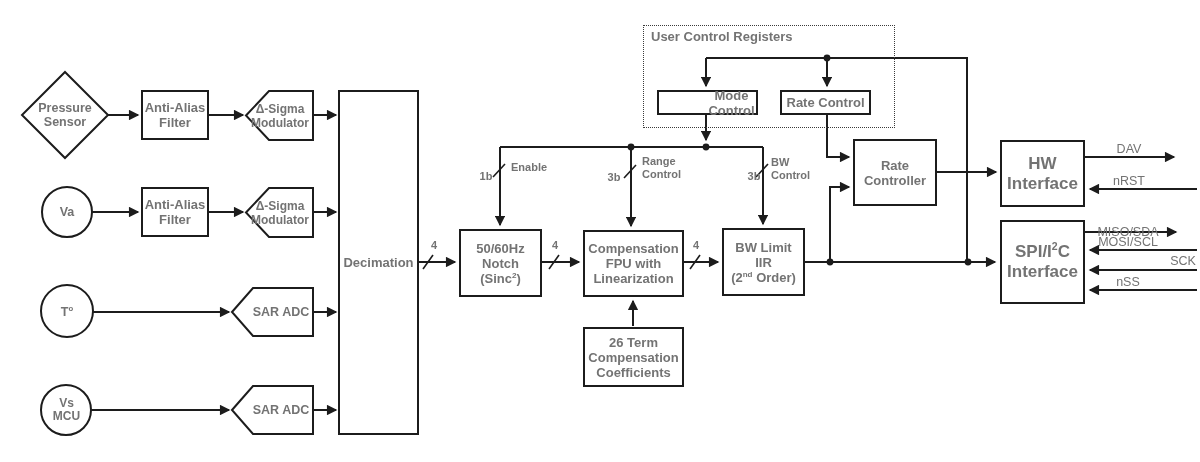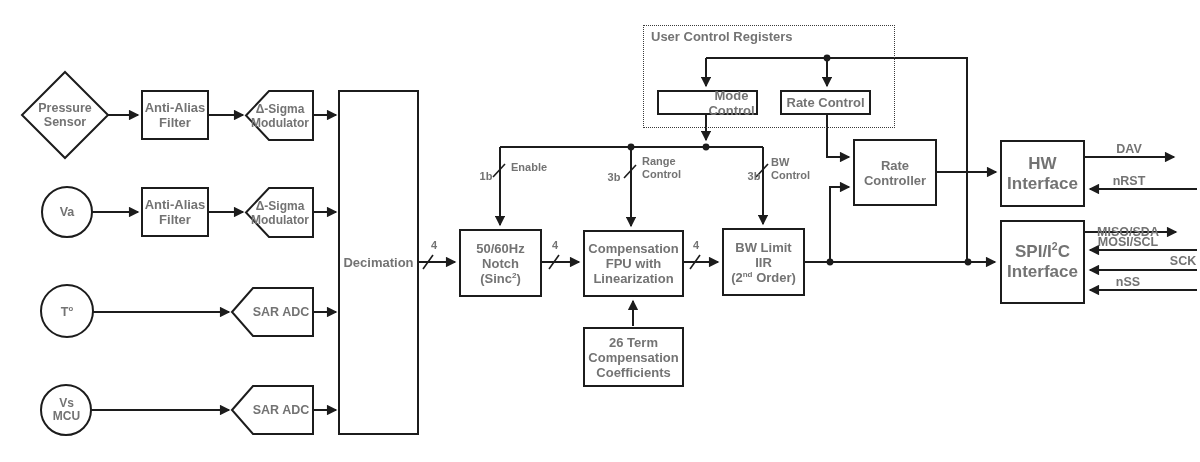--- a/index.html
+++ b/index.html
@@ -17,21 +17,21 @@
     position:absolute;box-sizing:border-box;border:1.5px dotted #3a3a3a;background:transparent;
   }
   .lbl{
     position:absolute;display:flex;flex-direction:column;align-items:center;justify-content:center;
     text-align:center;font-weight:600;font-size:12.5px;line-height:14px;white-space:nowrap;
   }
   .lbl.left{align-items:flex-start;text-align:left;}
   .buslbl{position:absolute;font-size:11px;line-height:13px;font-weight:600;white-space:nowrap;
     display:flex;align-items:center;justify-content:center;}
   .buslbl.left{justify-content:flex-start;text-align:left;display:block;}
-  .pinlbl{position:absolute;font-size:12.5px;line-height:14px;font-weight:700;text-align:center;white-space:nowrap;}
+  .pinlbl{position:absolute;font-size:12.5px;line-height:14px;font-weight:400;text-align:center;white-space:nowrap;}
   .big{font-size:17px;line-height:20px;}
   .sup{font-size:62%;vertical-align:super;line-height:0;}
   .mono-line{white-space:nowrap;}
 </style>
 </head>
 <body>
 
 <div class="diagram">
 
   <svg width="1200" height="462" viewBox="0 0 1200 462">

